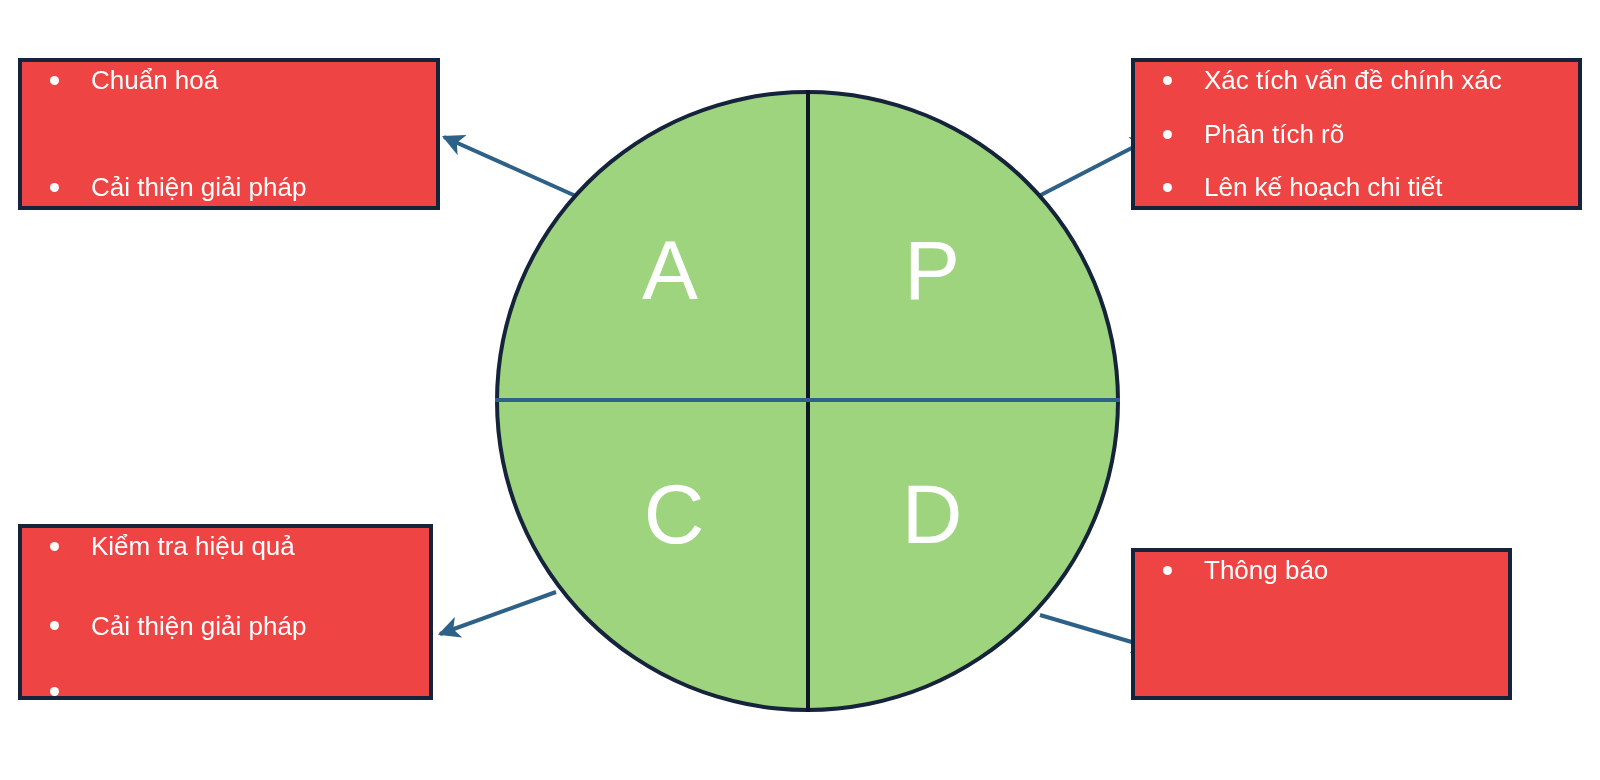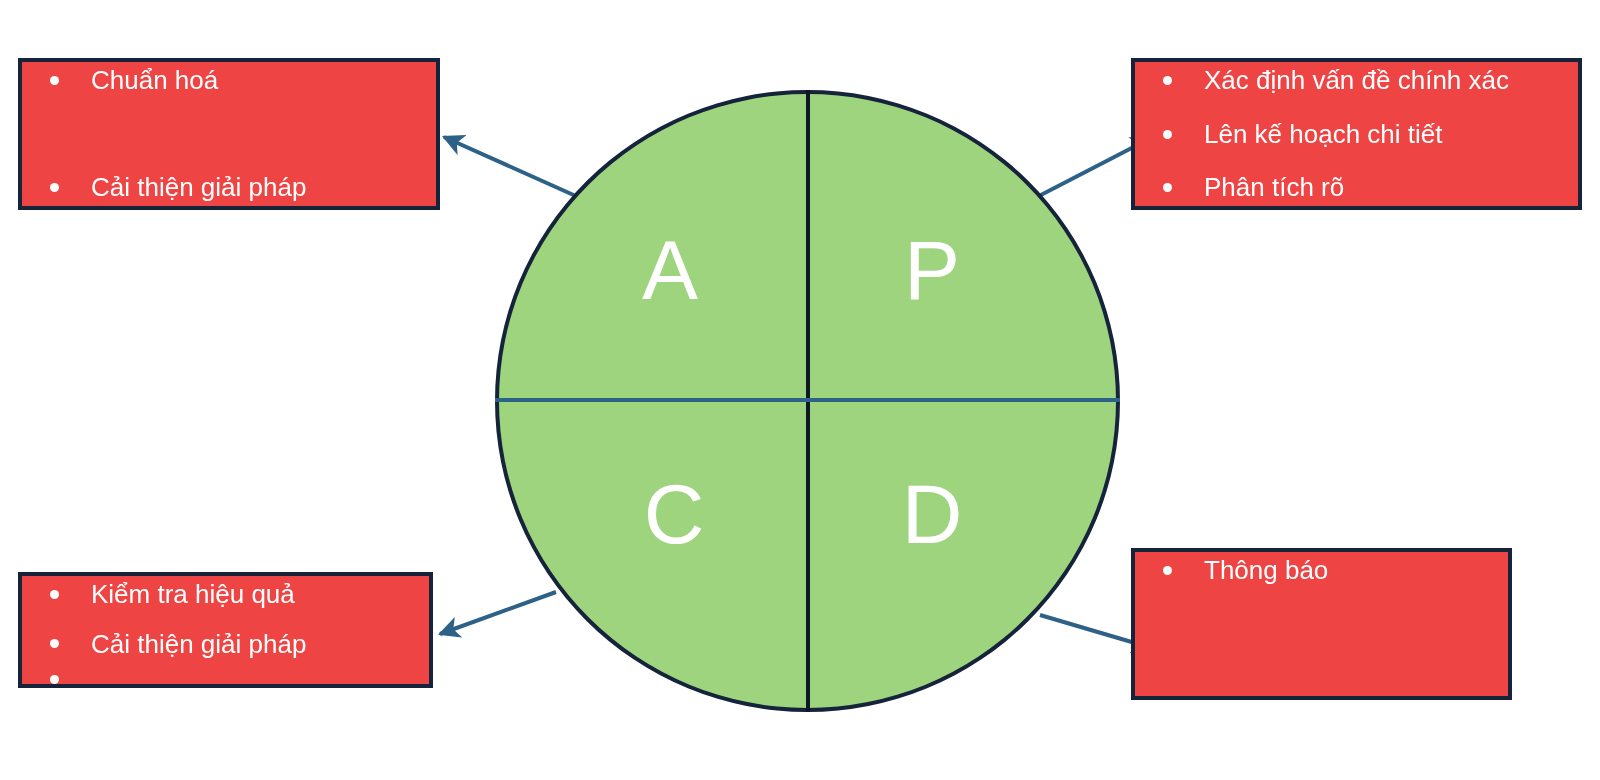--- a/index.html
+++ b/index.html
@@ -74,21 +74,21 @@
     background: #ef4444;
     border: 4px solid #15243A;
     box-sizing: border-box;
     display: flex;
     flex-direction: column;
     justify-content: space-between;
     padding: 0 0 0 14px;
   }
   .box-tl { left: 18px;   top: 58px;  width: 422px; height: 152px; }
   .box-tr { left: 1131px; top: 58px;  width: 451px; height: 152px; }
-  .box-bl { left: 18px;   top: 572px; width: 415px; height: 116px; }
+  .box-bl { left: 18px;   top: 524px; width: 415px; height: 176px; }
   .box-br { left: 1131px; top: 548px; width: 381px; height: 152px; }
 
   .bullet-row {
     display: flex;
     align-items: center;
     color: #ffffff;
     font-size: 26px;
     line-height: 1.42;
     white-space: nowrap;
   }
@@ -138,29 +138,29 @@
     </div>
     <div class="bullet-row">
       <span class="bullet-dot"></span>
       <span class="bullet-text">Cải thiện giải pháp</span>
     </div>
   </div>
 
   <div class="info-box box-tr">
     <div class="bullet-row">
       <span class="bullet-dot"></span>
-      <span class="bullet-text">Xác định vấn đề chính xác</span>
+      <span class="bullet-text">Xác tích vấn đề chính xác</span>
+    </div>
+    <div class="bullet-row">
+      <span class="bullet-dot"></span>
+      <span class="bullet-text">Phân tích rõ</span>
     </div>
     <div class="bullet-row">
       <span class="bullet-dot"></span>
       <span class="bullet-text">Lên kế hoạch chi tiết</span>
-    </div>
-    <div class="bullet-row">
-      <span class="bullet-dot"></span>
-      <span class="bullet-text">Phân tích rõ</span>
     </div>
   </div>
 
   <div class="info-box box-bl">
     <div class="bullet-row">
       <span class="bullet-dot"></span>
       <span class="bullet-text">Kiểm tra hiệu quả</span>
     </div>
     <div class="bullet-row">
       <span class="bullet-dot"></span>

